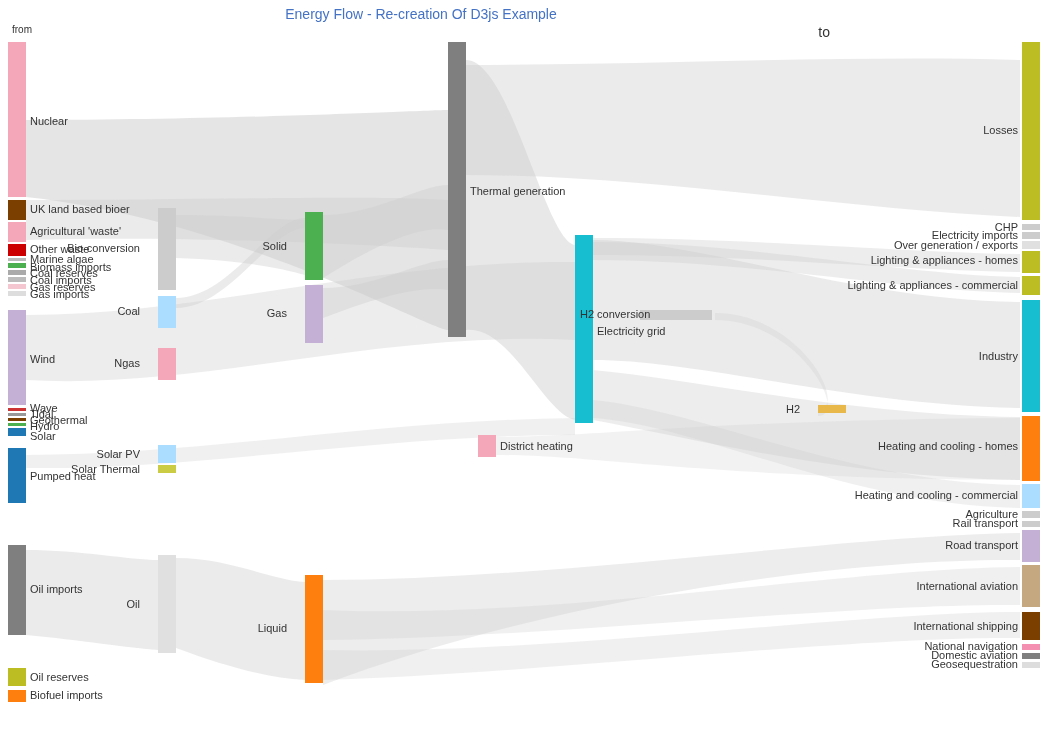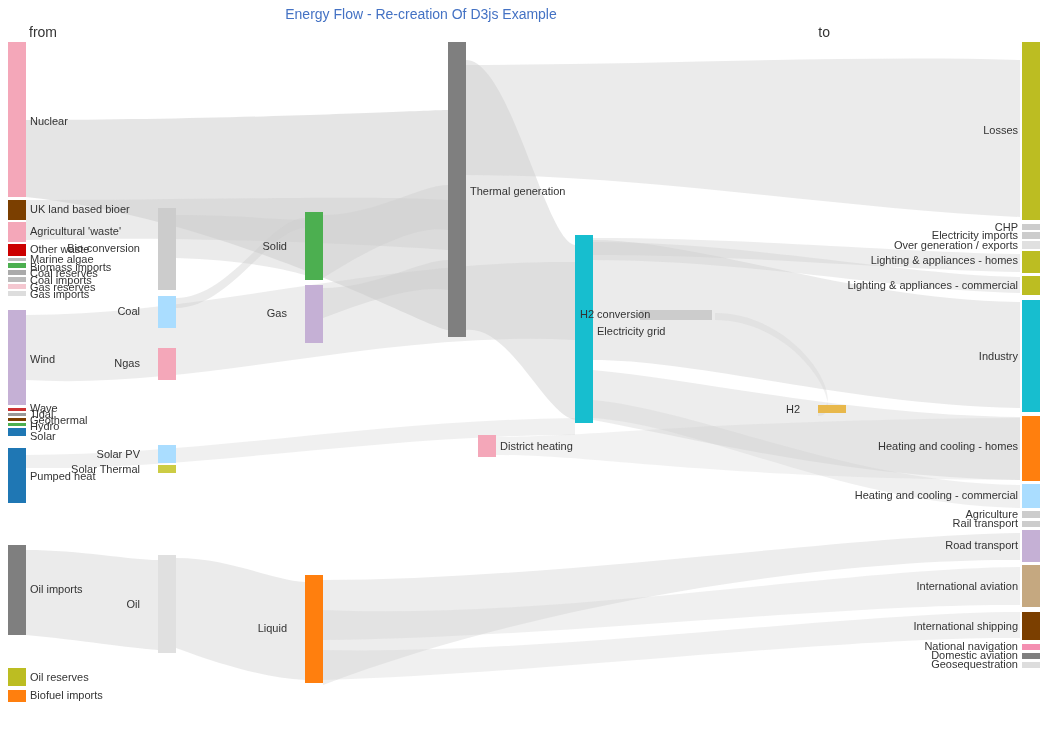--- a/index.html
+++ b/index.html
@@ -20,22 +20,22 @@
     #chart-title {
       text-align: center;
       color: #4472C4;
       font-size: 14px;
       padding-top: 6px;
       font-weight: normal;
     }
     .from-label {
       position: absolute;
       top: 24px;
-      left: 29px;
-      font-size: 14px;
+      left: 12px;
+      font-size: 10px;
       color: #333;
     }
     .to-label {
       position: absolute;
       top: 24px;
       right: 12px;
       font-size: 14px;
       color: #333;
     }
     svg {

